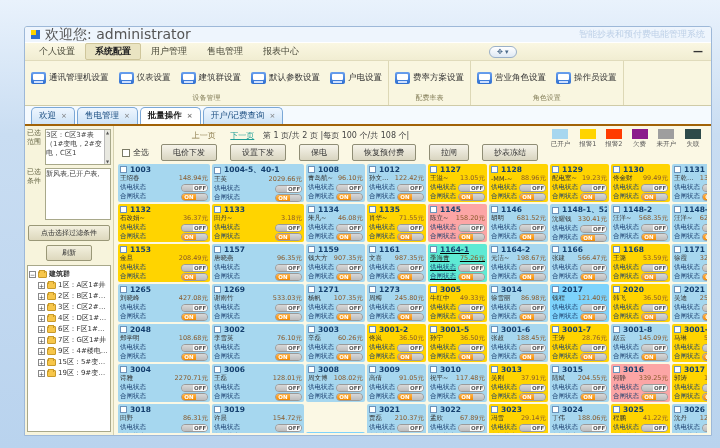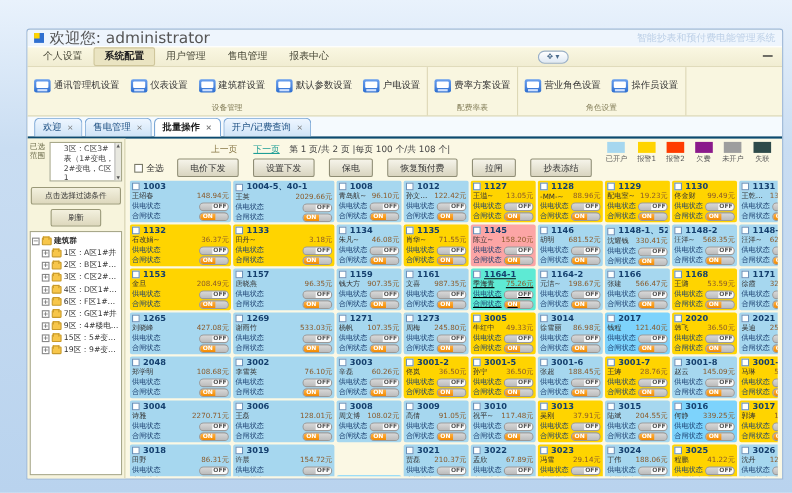--- a/index.html
+++ b/index.html
@@ -28,33 +28,33 @@
   .rgroup { display:flex; flex-direction:column; border-right:1px solid #ddd8b6; padding:3px 6px 1px 6px; }
   .rbuttons { display:flex; gap:10px; flex:1; align-items:center; }
   .rbtn { display:flex; align-items:center; gap:3px; font-size:8.5px; color:#333; cursor:default; }
   .mon { width:15px; height:12px; background:linear-gradient(#6aa0ee,#2f6fd0); border-radius:2px; position:relative; flex:0 0 auto; }
   .mon::after { content:""; position:absolute; left:2px; right:2px; top:2px; bottom:4px; background:#fff; border-radius:1px; }
   .mon::before { content:""; position:absolute; left:3px; right:3px; bottom:1.5px; height:1.5px; background:#cfe0ff; }
   .rlabel { text-align:center; font-size:7px; color:#857f5a; padding:1px 0; }
   .ribbon-rest { flex:1; }
   
   .tabstrip { height:20px; background:#f5fafe; display:flex; align-items:flex-end; padding:2px 0 0 6px;
-              border-bottom:2px solid #0c4a6e; flex:0 0 auto; }
+              border-bottom:2px solid #a16207; flex:0 0 auto; }
   .tab { display:flex; align-items:center; gap:5px; font-size:8.5px; color:#1a4d80; padding:2px 7px;
          border:1px solid #7aa7d6; border-bottom:none; border-radius:5px 5px 0 0;
          background:linear-gradient(#eef6ff,#cfe4f7); margin-right:2px; cursor:default; }
   .tab.active { background:#fff; font-weight:bold; color:#222; }
   .tab .x { font-size:7px; color:#777; }
   
   .content { flex:1; display:flex; min-height:0; }
   .sidebar { width:89px; background:#f7f4dc; border-right:1px solid #d5d1b0; padding:3px 2px; font-size:7px;
              display:flex; flex-direction:column; flex:0 0 auto; }
   .fldrow { display:flex; gap:2px; margin-bottom:3px; }
   .fldlabel { width:16px; color:#6a6a4a; line-height:1.25; flex:0 0 auto; }
-  .fldbox { flex:1; background:#fff; border:1px solid #a8a88a; padding:1px 6px 1px 12px; color:#444;
+  .fldbox { flex:1; background:#fff; border:1px solid #a8a88a; padding:1px 6px 1px 0; color:#444;
             line-height:1.3; position:relative; overflow:hidden; }
   .fldbox .sb { position:absolute; right:0; top:0; bottom:0; width:6px; background:#e8e8e0; border-left:1px solid #bbb;
                 display:flex; flex-direction:column; justify-content:space-between; font-size:4px; color:#555; text-align:center; }
   .sbtn { display:block; background:linear-gradient(#f3f0de,#ddd8bd); border:1px solid #9a9878; border-radius:2px;
           font-size:7px; color:#333; text-align:center; padding:2px 0; margin:2px 1px; }
   .treebox { flex:1; background:#fff; border:1px solid #a8a88a; margin-top:2px; padding:2px 1px; overflow:hidden; }
   .tnode { display:flex; align-items:center; gap:2px; margin:1px 0; white-space:nowrap; overflow:hidden; }
   .tnode .exp { width:7px; height:7px; border:1px solid #888; background:#fff; font-size:6px; line-height:5px;
                 text-align:center; color:#444; flex:0 0 auto; }
   .tnode .fold { width:9px; height:7px; background:#f7c64a; border:1px solid #c89a2a; border-radius:1px; position:relative; flex:0 0 auto; }
@@ -193,20 +193,26 @@
       <div class="fldrow">
         <span class="fldlabel">已选范围</span>
         <span class="fldbox" style="height:36px">
           <span>3区：C区3#表（1#变电，2#变电，C区1</span>
           <span class="sb">
               <span>▲</span>
               <span>▼</span>
             </span>
         </span>
       </div>
+      <div class="fldrow">
+        <span class="fldlabel">已选条件</span>
+        <span class="fldbox" style="height:52px">
+          <span>新风表,已开户表,</span>
+        </span>
+      </div>
       <span class="sbtn">点击选择过滤条件</span>
       <span class="sbtn" style="width:46px;align-self:center">刷新</span>
       <div class="treebox">
         <div class="tnode">
           <span class="exp">−</span>
           <span class="fold"></span>
           <span class="tlabel" style="font-weight:bold">建筑群</span>
         </div>
         <div id="tree-nodes">
             <div class="tnode child">
@@ -1546,21 +1552,21 @@
               </span>
             </div>
             <div class="cline">
               <span class="slabel">合闸状态</span>
               <span class="toggle on">
                 <b>ON</b>
                 <i class="knob"></i>
               </span>
             </div>
           </div>
-          <div class="card" style="background: #7dd3fc;">
+          <div class="card" style="background: #fca5a5;">
             <div class="chead">
               <span class="ccb"></span>
               <span class="room">3016</span>
             </div>
             <div class="cline">
               <span class="cname">何静</span>
               <span class="cbal">339.25元</span>
             </div>
             <div class="cline">
               <span class="slabel">供电状态</span>

